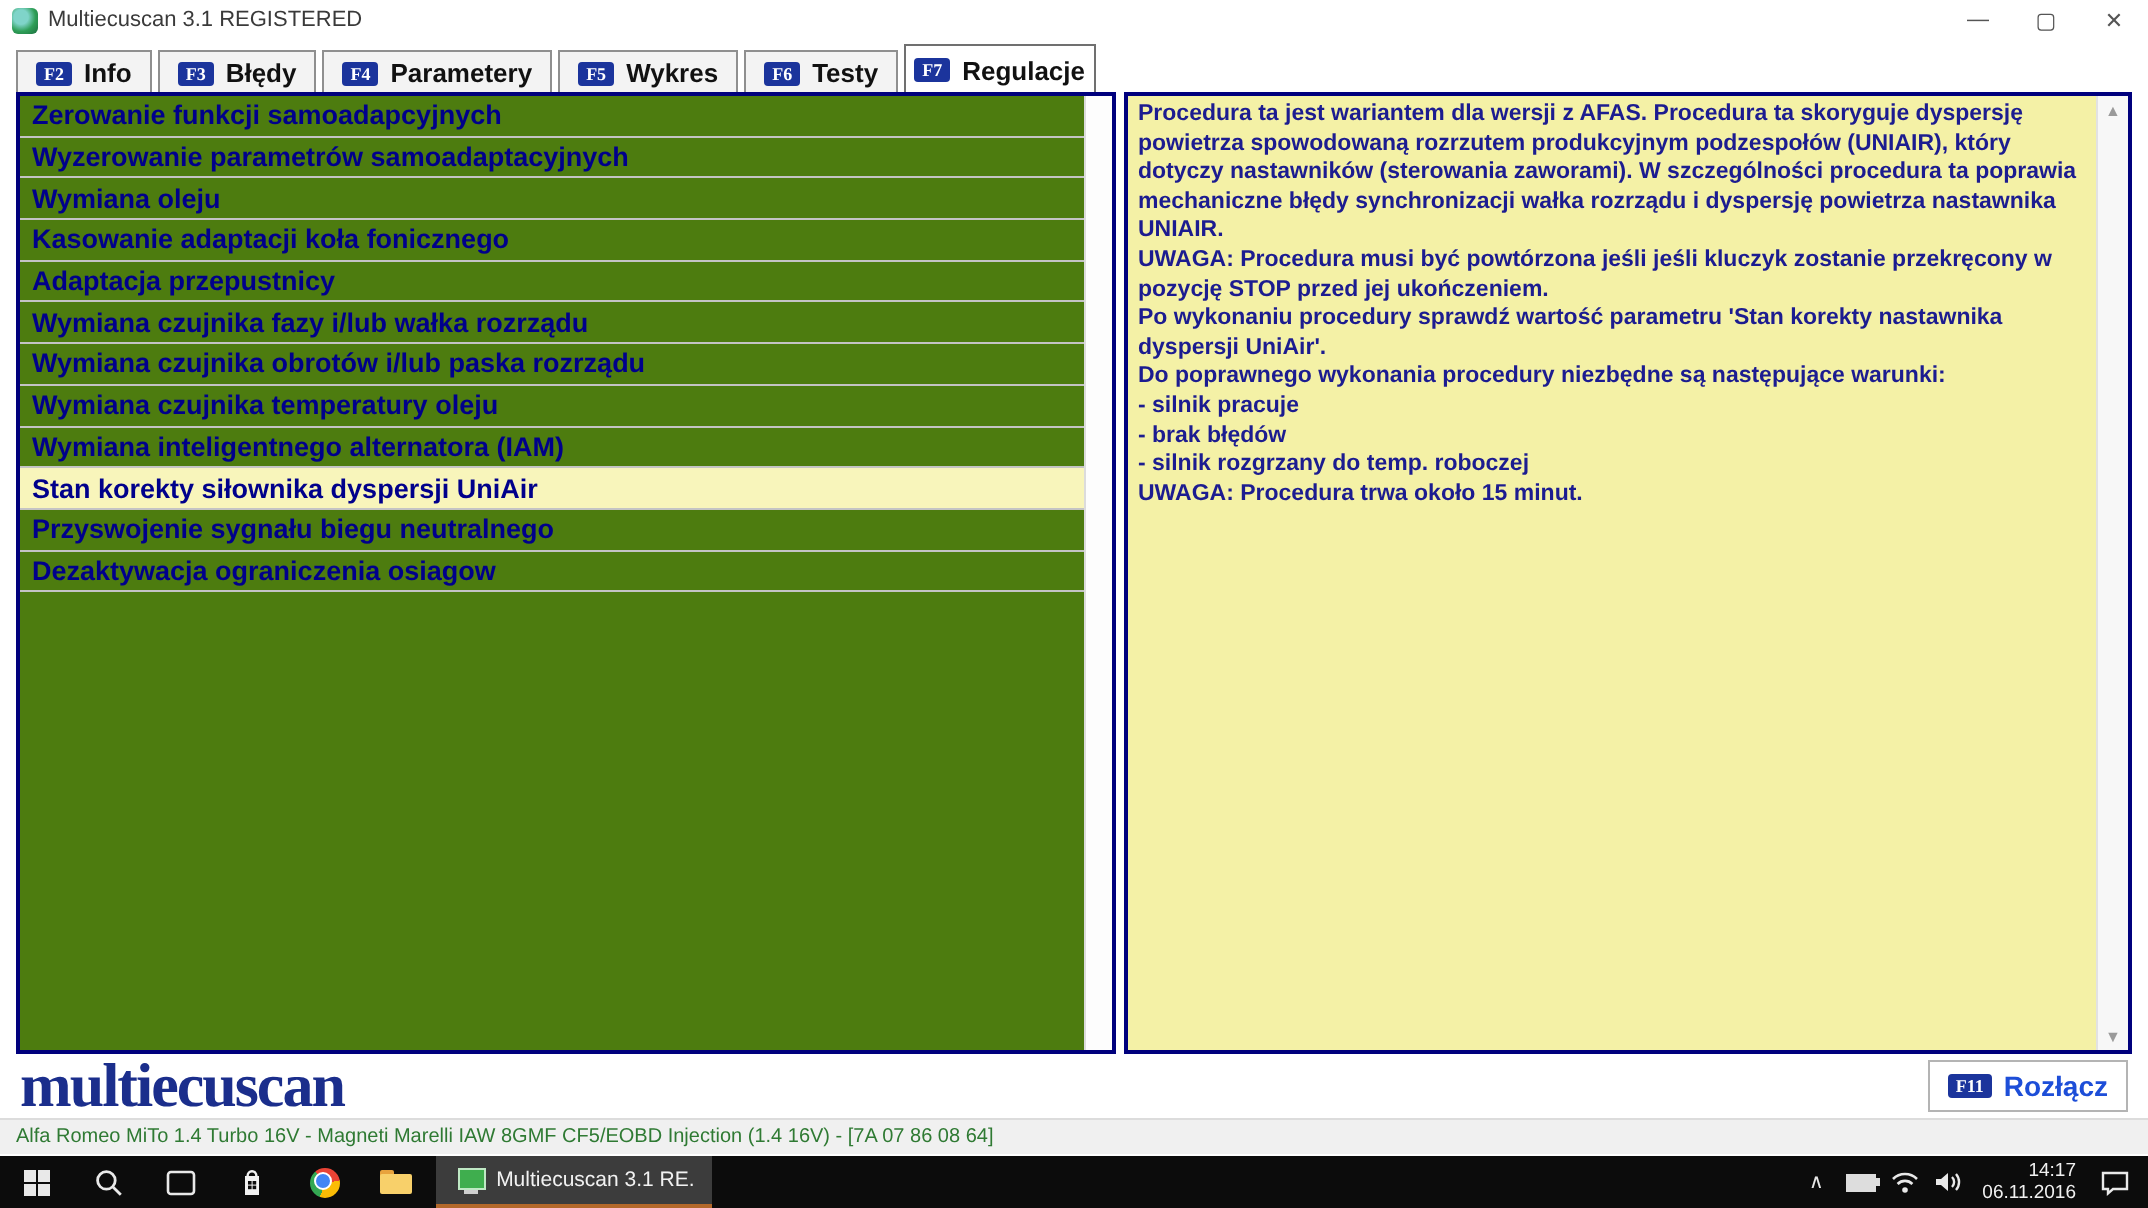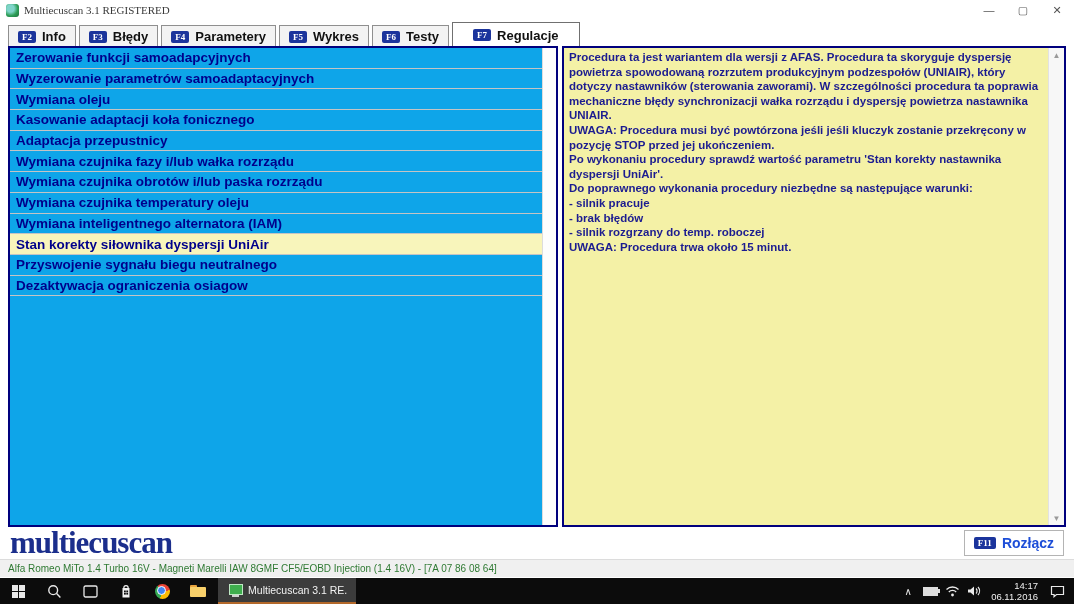--- a/index.html
+++ b/index.html
@@ -5,34 +5,34 @@
   html,body{margin:0;padding:0;background:#444;}
   #screen{
     position:relative;width:1074px;height:604px;background:#ffffff;
     font-family:"Liberation Sans",sans-serif;overflow:hidden;
     -webkit-font-smoothing:antialiased;
   }
   
   .titlebar{position:absolute;left:0;top:0;width:1074px;height:20px;background:#ffffff;display:flex;align-items:center;}
   .titlebar .app-ico{width:13px;height:13px;margin:0 5px 0 6px;border-radius:3px;
     background:radial-gradient(circle at 35% 35%, #7fd4c9 0 30%, #2e9e57 60%, #1c6e3e 100%);}
-  .titlebar .title{font-size:11px;color:#3a3a3a;font-family:Liberation Serif, serif;}
+  .titlebar .title{font-size:11px;color:#3a3a3a;}
   .win-controls{margin-left:auto;display:flex;height:20px;}
   .win-btn{width:34px;height:20px;display:flex;align-items:center;justify-content:center;
     font-size:11px;color:#555;cursor:default;}
   
   .tabbar{position:absolute;left:8px;top:22px;height:26px;display:flex;align-items:flex-end;}
   .tab{display:inline-flex;align-items:center;background:#f3f3f3;border:1px solid #8f8f8f;
     height:21px;padding:0 9px;margin-right:3px;cursor:default;}
-  .tab.active{background:#ffffff;height:24px;border:1px solid #707070;border-bottom:1px solid #fff;padding:0 20px;}
+  .tab.active{background:#ffffff;height:24px;border:1px solid #707070;border-bottom:1px solid #fff;padding:0 4px;}
   .fkey{background:#1b349c;color:#fff;font-size:9px;font-weight:bold;padding:1px 4px;
     border-radius:2px;margin-right:6px;line-height:10px;font-family:Liberation Serif, serif;}
   .tablabel{font-size:13px;font-weight:bold;color:#111;}
   
-  .left-panel{position:absolute;left:8px;top:46px;width:550px;height:481px;background:#0ea5e9;
+  .left-panel{position:absolute;left:8px;top:46px;width:550px;height:481px;background:#4d7c0f;
     border:2px solid #00007d;box-sizing:border-box;}
   .proc-list{position:absolute;left:0;top:0;right:13px;bottom:0;}
   .proc-row{height:19.7px;border-bottom:1px solid #c4c4c4;display:flex;align-items:center;
     padding-left:6px;font-size:13.5px;font-weight:bold;color:#00008b;white-space:nowrap;overflow:hidden;cursor:default;}
   .proc-row.selected{background:#f8f5bb;}
   .left-scroll{position:absolute;right:0;top:0;width:13px;bottom:0;background:#fdfdfd;border-left:1px solid #dcdcdc;}
   .right-panel{position:absolute;left:562px;top:46px;width:504px;height:481px;background:#f4f1a6;
     border:2px solid #00007d;box-sizing:border-box;}
   .desc{position:absolute;left:0;top:0;right:15px;bottom:0;padding:2px 4px 2px 5px;
     font-size:11.5px;font-weight:bold;color:#1c1c90;line-height:14.6px;overflow:hidden;}

